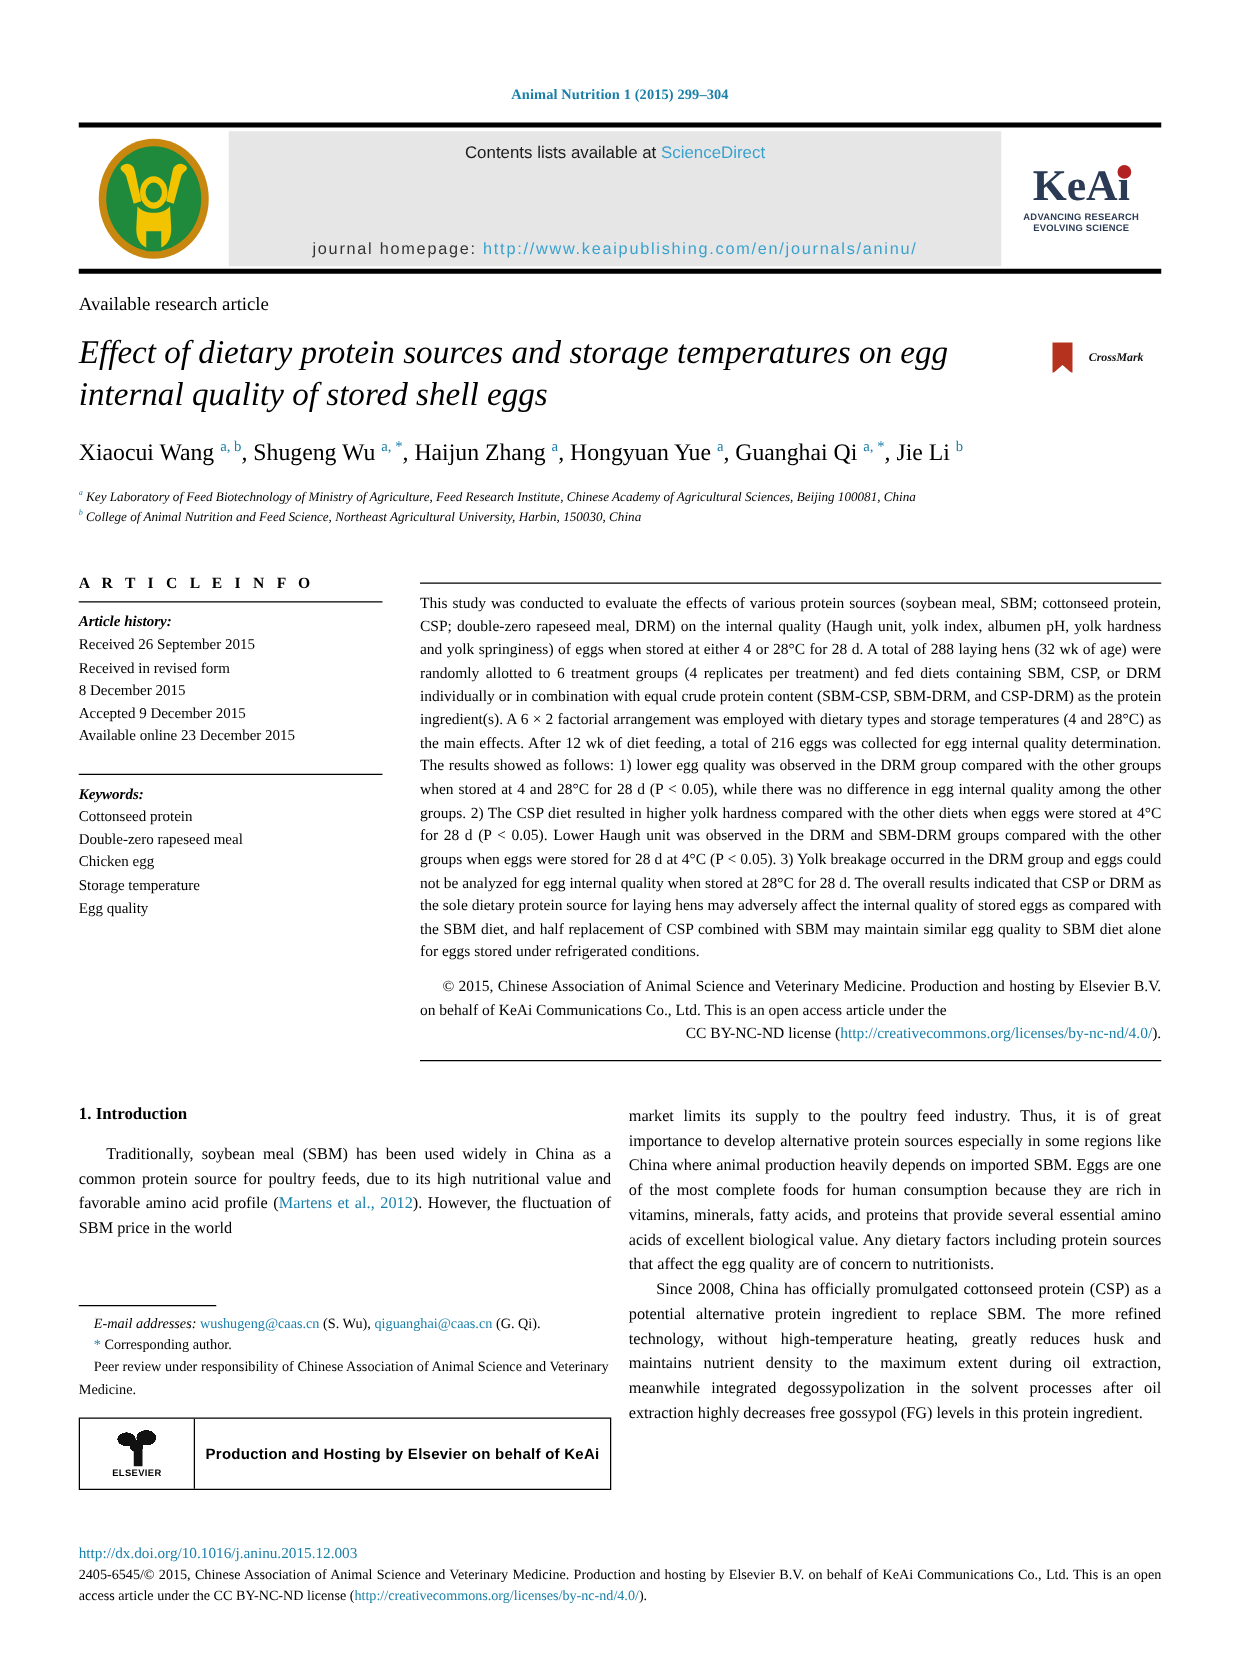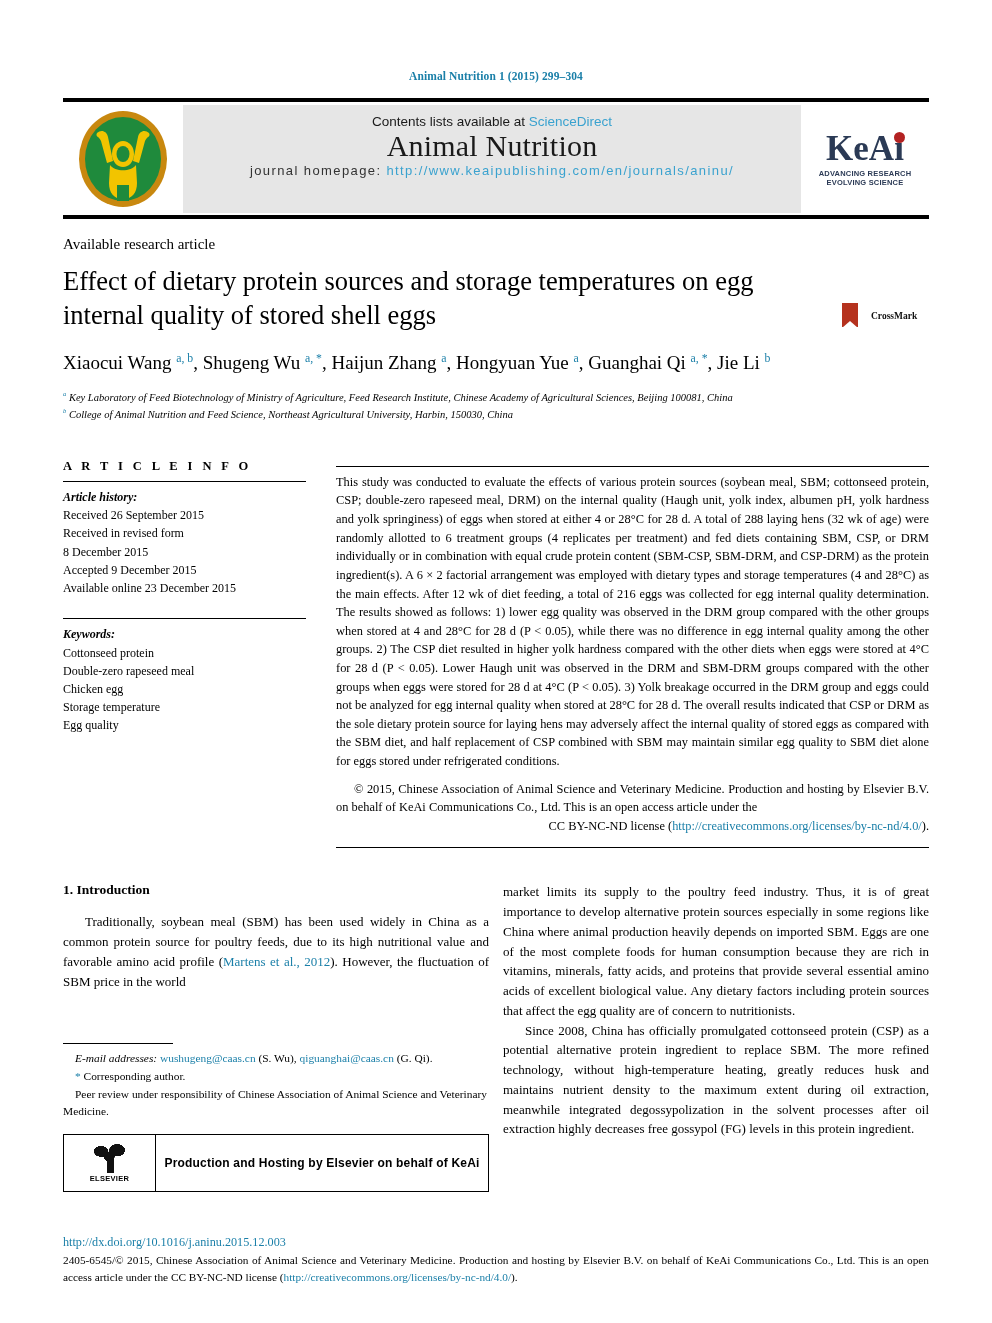--- a/index.html
+++ b/index.html
@@ -50,20 +50,21 @@
     display: flex;
     align-items: center;
     justify-content: center;
     flex: none;
   }
   .banner-center {
     flex: 1;
     background: #e6e6e6;
     display: flex;
     flex-direction: column;
+    justify-content: space-between;
     align-items: center;
     padding: 9px 0 7px 0;
     box-sizing: border-box;
   }
   .contents-line {
     font-family: "Liberation Sans", sans-serif;
     font-size: 13.5px;
     color: #1a1a1a;
   }
   .contents-line .sd {
@@ -125,22 +126,23 @@
     margin-top: 2px;
   }
 
   
   .art-type {
     font-size: 15px;
     margin-top: 17px;
   }
   .title-row {
     display: flex;
-    align-items: flex-end;
+    align-items: flex-start;
     margin-top: 12px;
+    font-style: italic;
   }
   .title {
     font-size: 26.5px;
     line-height: 1.28;
     flex: 1;
     font-weight: normal;
     margin: 0;
     padding-right: 14px;
   }
   .crossmark {
@@ -394,21 +396,20 @@
           <ellipse cx="46" cy="45" rx="6.5" ry="8" fill="#1f8a3c"></ellipse>
           <path d="M33 56 C38 63 54 63 59 56 L60 74 C60 84 55 90 46 90 C37 90 32 84 32 74 Z"></path>
           <path d="M40 76 L52 76 L52 92 L40 92 Z" fill="#1f8a3c"></path>
         </g>
       </svg>
     </div>
     <div class="banner-center">
       <div class="contents-line">
         <span>Contents lists available at </span><span class="sd">ScienceDirect</span>
       </div>
-      <div class="journal-name">Animal Nutrition</div>
       <div class="homepage-line">
         <span>journal homepage: </span><span class="url">http://www.keaipublishing.com/en/journals/aninu/</span>
       </div>
     </div>
     <div class="banner-right">
       <div class="keai-word">
         <span>KeAi</span>
         <span class="keai-dot"></span>
       </div>
       <div class="keai-tag">

